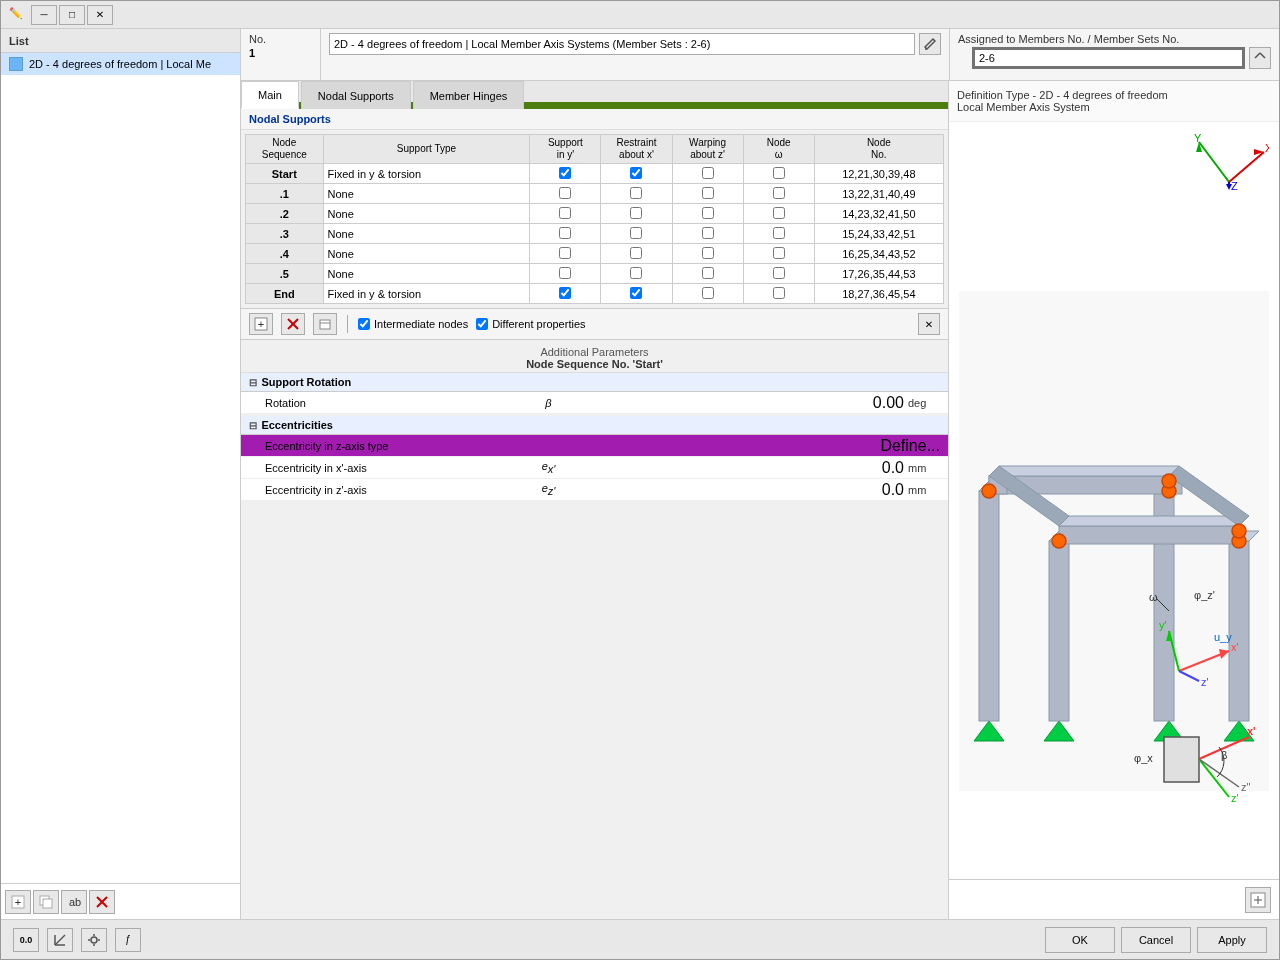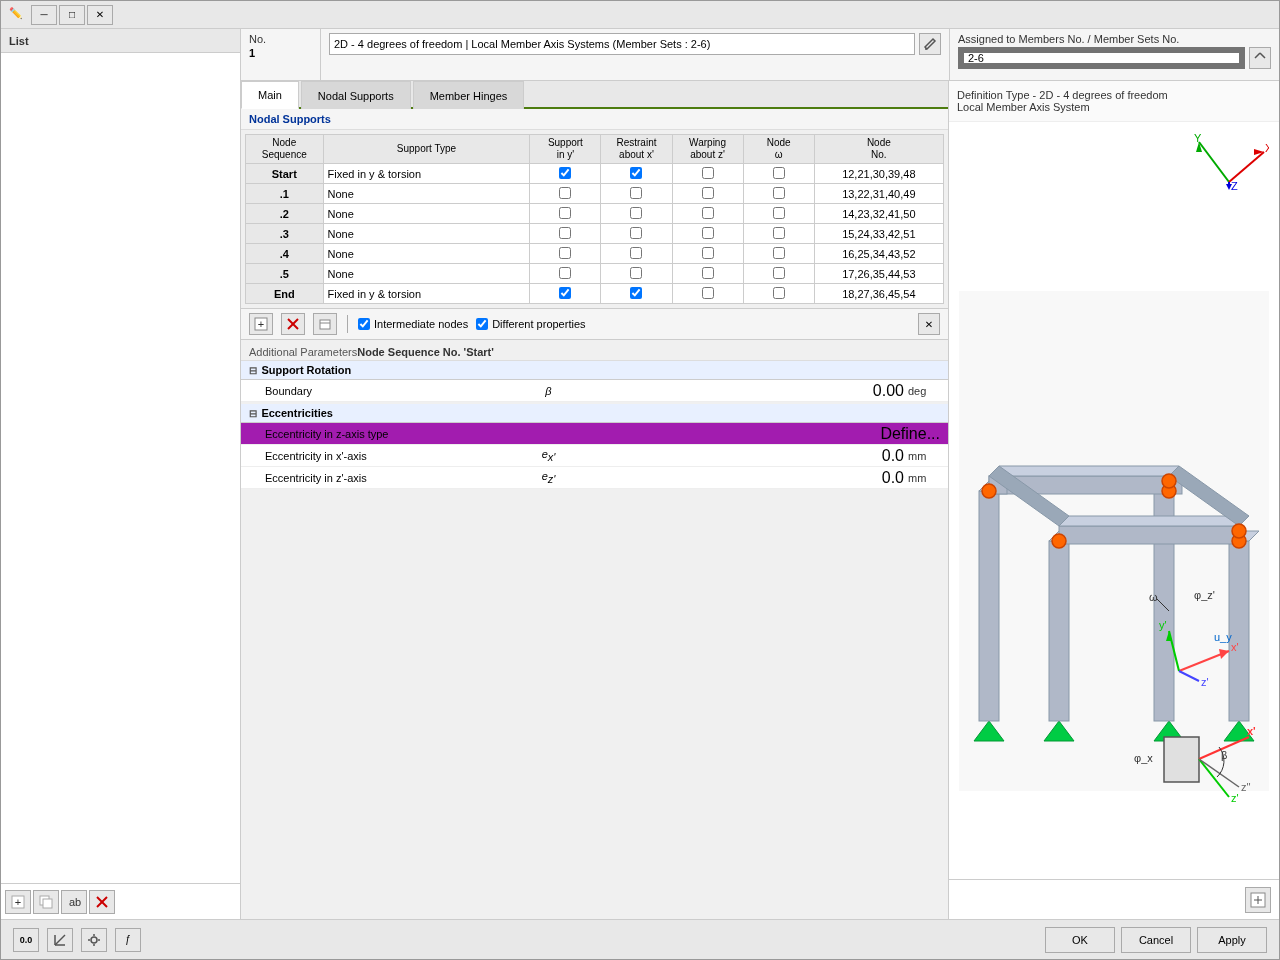--- a/index.html
+++ b/index.html
@@ -37,31 +37,31 @@
     .name-section { flex: 1; padding: 4px 8px; display: flex; flex-direction: column; }
     .name-label { font-size: 11px; color: #333; margin-bottom: 2px; }
     .name-input-row { display: flex; align-items: center; gap: 4px; }
     .name-input { flex: 1; height: 22px; border: 1px solid #aaa; padding: 2px 4px; background: #fff; font-size: 11px; }
     .edit-btn { width: 22px; height: 22px; background: #e8e8e8; border: 1px solid #aaa; cursor: pointer; display: flex; align-items: center; justify-content: center; }
     
     
     .assigned-section { width: 330px; border-left: 1px solid #ccc; padding: 4px 8px; background: #f5f5f5; }
     .assigned-label { font-size: 11px; color: #333; margin-bottom: 2px; }
     .assigned-input-row { display: flex; align-items: center; gap: 4px; }
-    .assigned-input { flex: 1; height: 22px; border: 6px solid #737373; padding: 2px 4px; background: #fff; font-size: 11px; }
+    .assigned-input { flex: 1; height: 22px; border: 3px solid #737373; padding: 2px 4px; background: #fff; font-size: 11px; margin-left: 14px; }
     .assigned-btn { width: 22px; height: 22px; background: #e8e8e8; border: 1px solid #aaa; cursor: pointer; display: flex; align-items: center; justify-content: center; }
     
     
     .content-area { display: flex; flex: 1; overflow: hidden; }
     
     
     .form-area { flex: 1; display: flex; flex-direction: column; border-right: 1px solid #ccc; overflow: hidden; }
     
     
-    .tabs { display: flex; background: #e8e8e8; border-bottom: 2px solid #4d7c0f; height: 28px; flex-shrink: 0; }
+    .tabs { display: flex; background: #e8e8e8; border-bottom: 7px solid #4d7c0f; height: 28px; flex-shrink: 0; }
     .tab { padding: 4px 16px; cursor: pointer; border: 1px solid #ccc; border-bottom: none; background: #d8d8d8; margin-right: 2px; display: flex; align-items: center; font-size: 11px; height: 28px; }
     .tab.active { background: #fff; border-bottom: 1px solid #fff; margin-bottom: -1px; z-index: 1; }
     
     
     .section-title { font-size: 11px; font-weight: bold; color: #003399; padding: 4px 8px; background: #f5f5f5; border-bottom: 1px solid #ddd; }
     
     
     .table-container { padding: 4px; overflow: auto; flex-shrink: 0; }
     table { border-collapse: collapse; width: 100%; }
     th { background: #e8e8e8; border: 1px solid #ccc; padding: 2px 4px; text-align: center; font-size: 10px; font-weight: normal; line-height: 1.2; }
@@ -72,21 +72,21 @@
     
     
     .table-toolbar { display: flex; align-items: center; padding: 4px 8px; border-top: 1px solid #ccc; border-bottom: 1px solid #ccc; background: #f5f5f5; gap: 8px; flex-shrink: 0; }
     .toolbar-btn { width: 24px; height: 22px; background: #e8e8e8; border: 1px solid #aaa; cursor: pointer; display: flex; align-items: center; justify-content: center; font-size: 10px; }
     .toolbar-divider { width: 1px; height: 18px; background: #aaa; margin: 0 2px; }
     .checkbox-label { display: flex; align-items: center; gap: 4px; cursor: pointer; }
     .toolbar-close { margin-left: auto; width: 22px; height: 22px; background: #e8e8e8; border: 1px solid #aaa; cursor: pointer; display: flex; align-items: center; justify-content: center; font-size: 10px; }
     
     
     .additional-params { flex: 1; overflow-y: auto; padding: 4px 0; }
-    .param-header { display: flex; align-items: center; justify-content: flex-start; padding: 2px 8px; background: #f0f0f0; border-bottom: 1px solid #ddd; }
+    .param-header { display: flex; align-items: center; justify-content: flex-end; padding: 2px 8px; background: #f0f0f0; border-bottom: 1px solid #ddd; flex-direction: column; }
     .param-header-left { font-size: 11px; color: #555; }
     .param-header-right { font-size: 11px; color: #333; font-weight: bold; }
     
     .param-group-header { display: flex; align-items: center; padding: 3px 8px; background: #e8f0ff; border-bottom: 1px solid #ccc; font-size: 11px; font-weight: bold; cursor: pointer; }
     .param-group-icon { margin-right: 4px; color: #555; font-size: 10px; }
     .param-row { display: flex; align-items: center; border-bottom: 1px solid #eee; height: 22px; }
     .param-indent { width: 20px; flex-shrink: 0; }
     .param-name { flex: 1; padding: 2px 4px; font-size: 11px; }
     .param-symbol { width: 60px; text-align: center; font-size: 11px; font-style: italic; }
     .param-value { width: 80px; text-align: right; padding-right: 4px; font-size: 16px; }
@@ -121,20 +121,24 @@
       <button class="win-btn">□</button>
       <button class="win-btn close">✕</button>
     </div>
   </div>
 
   <div class="main-content">
 
     <div class="list-panel">
       <div class="panel-header">List</div>
       <div class="list-items">
+        <div class="list-item selected">
+          <div class="list-item-icon"></div>
+          <span>2D - 4 degrees of freedom | Local Me</span>
+        </div>
         <div class="list-scroll-area" style="height:790px;"></div>
       </div>
       <div class="list-footer">
         <button class="list-btn" title="Add">
           <svg width="14" height="14" viewBox="0 0 14 14">
               <rect x="1" y="1" width="12" height="12" fill="#fff" stroke="#aaa"></rect>
               <text x="7" y="11" text-anchor="middle" font-size="12" fill="#333">+</text>
             </svg>
         </button>
         <button class="list-btn" title="Copy">
@@ -323,21 +327,21 @@
               <span class="param-header-left">Additional Parameters</span>
               <span class="param-header-right">Node Sequence No. 'Start'</span>
             </div>
 
             <div class="param-group-header">
               <span class="param-group-icon">⊟</span>
               <span>Support Rotation</span>
             </div>
             <div class="param-row" style="background:#fff;">
               <div class="param-indent"></div>
-              <div class="param-name">Boundary</div>
+              <div class="param-name">Rotation</div>
               <div class="param-symbol" style="font-style:italic;">β</div>
               <div style="flex:1;"></div>
               <div class="param-value">0.00</div>
               <div class="param-unit">deg</div>
             </div>
 
             <div class="param-group-header" style="margin-top:2px;">
               <span class="param-group-icon">⊟</span>
               <span>Eccentricities</span>
             </div>

